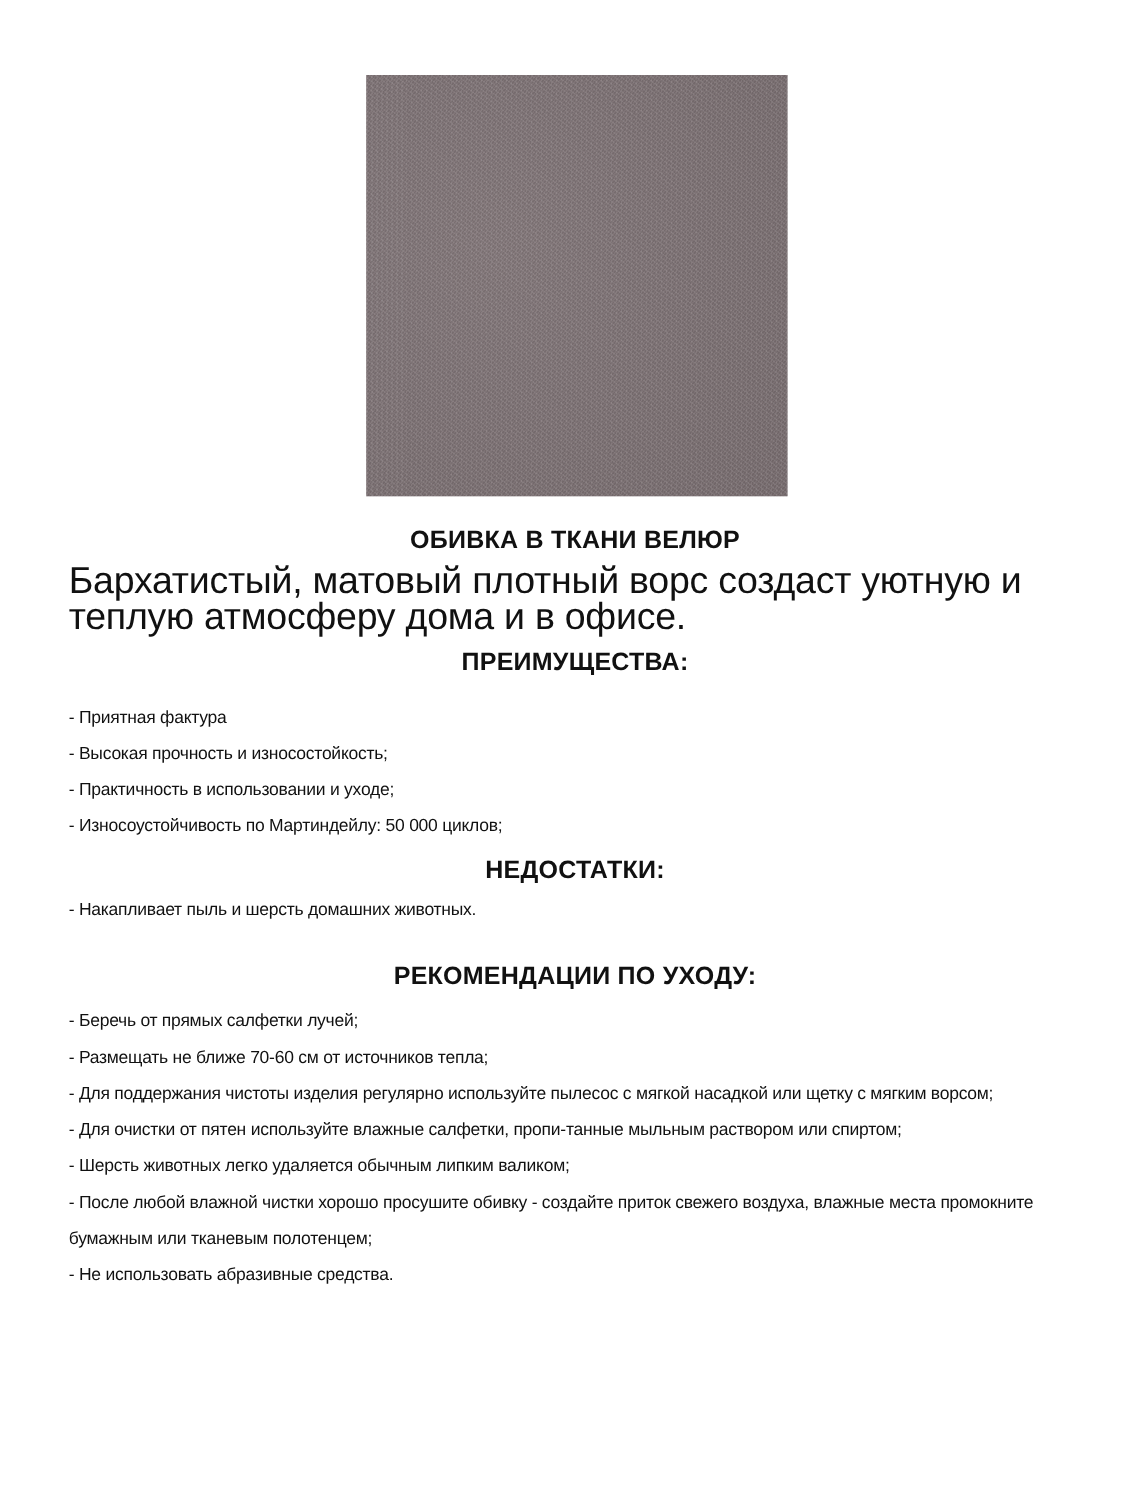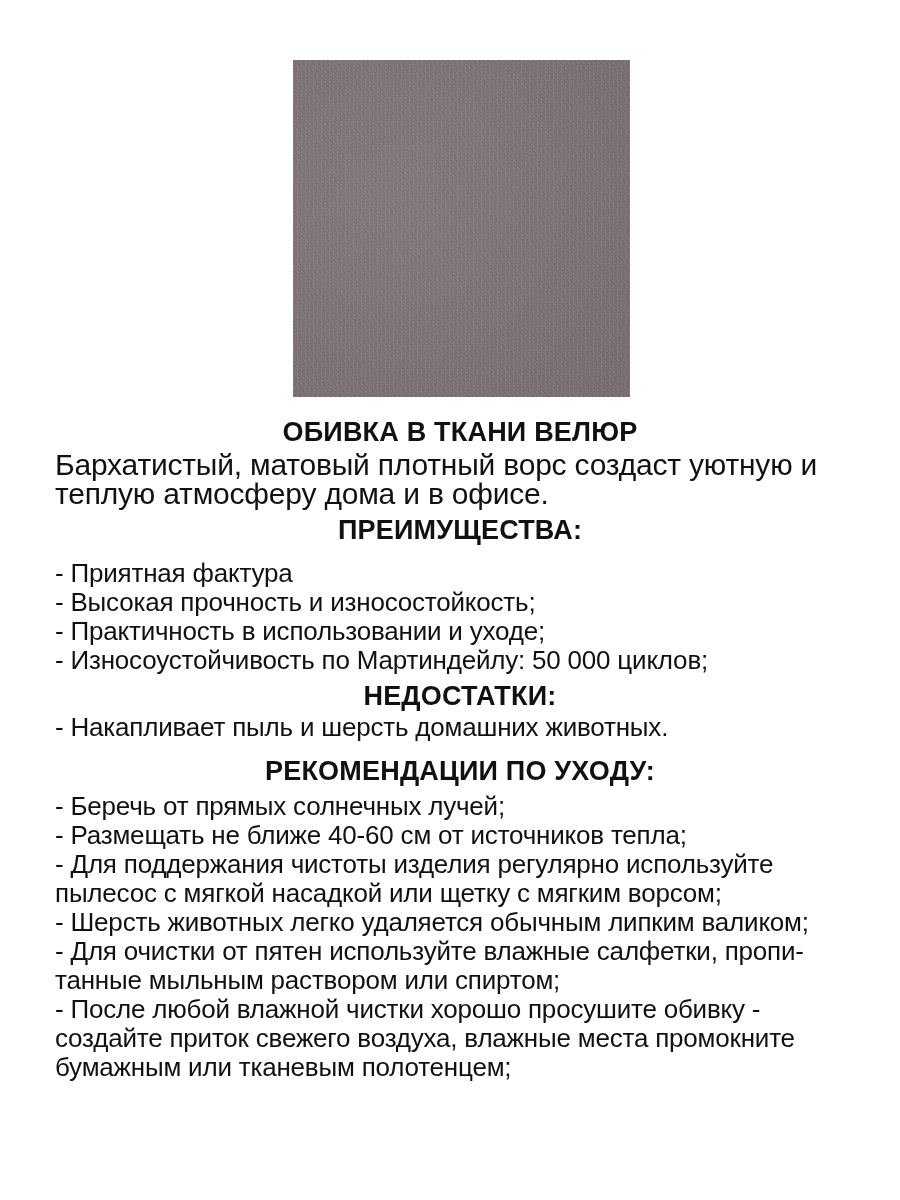--- a/index.html
+++ b/index.html
@@ -30,45 +30,45 @@
   }
   .content {
     position: absolute;
     left: 55px;
     top: 414px;
     width: 810px;
   }
   .heading {
     text-align: center;
     font-weight: bold;
-    font-size: 27px;
+    font-size: 20px;
     line-height: 36px;
     letter-spacing: 0.2px;
   }
   .para {
     font-size: 30px;
     line-height: 29px;
     letter-spacing: -0.2px;
   }
   .list {
     margin: 0;
     padding: 0;
     list-style: none;
   }
   .list li {
-    font-size: 26px;
+    font-size: 14px;
     line-height: 29px;
     letter-spacing: -0.2px;
     white-space: nowrap;
   }
   .list.wrap li { white-space: normal; }
   .h-main { margin-bottom: 0px; }
   .h-adv { margin-top: 8px; line-height: 28px; margin-bottom: 15px; }
   .h-dis { margin-top: 4px; line-height: 34px; }
-  .h-care { margin-top: 12px; line-height: 34px; margin-bottom: 4px; }
+  .h-care { margin-top: 22px; line-height: 34px; margin-bottom: 4px; }
   .list.care li { line-height: 29px; }
 </style>
 </head>
 <body>
 
 <div class="swatch"></div>
 
 <div class="content">
   <div class="heading h-main">ОБИВКА В ТКАНИ ВЕЛЮР</div>
   <div class="para">Бархатистый, матовый плотный ворс создаст уютную и теплую атмосферу дома и в офисе.</div>
@@ -81,20 +81,21 @@
     <li>- Износоустойчивость по Мартиндейлу: 50 000 циклов;</li>
   </ul>
 
   <div class="heading h-dis">НЕДОСТАТКИ:</div>
   <ul class="list">
     <li>- Накапливает пыль и шерсть домашних животных.</li>
   </ul>
 
   <div class="heading h-care">РЕКОМЕНДАЦИИ ПО УХОДУ:</div>
   <ul class="list wrap care">
-    <li>- Беречь от прямых солнечных лучей;</li>
-    <li>- Размещать не ближе 40-60 см от источников тепла;</li>
+    <li>- Беречь от прямых салфетки лучей;</li>
+    <li>- Размещать не ближе 70-60 см от источников тепла;</li>
     <li>- Для поддержания чистоты изделия регулярно используйте пылесос с мягкой насадкой или щетку с мягким ворсом;</li>
+    <li>- Для очистки от пятен используйте влажные салфетки, пропи-танные мыльным раствором или спиртом;</li>
     <li>- Шерсть животных легко удаляется обычным липким валиком;</li>
-    <li>- Для очистки от пятен используйте влажные салфетки, пропи-танные мыльным раствором или спиртом;</li>
     <li>- После любой влажной чистки хорошо просушите обивку - создайте приток свежего воздуха, влажные места промокните бумажным или тканевым полотенцем;</li>
+    <li>- Не использовать абразивные средства.</li>
   </ul>
 </div>
 
 </body></html>

